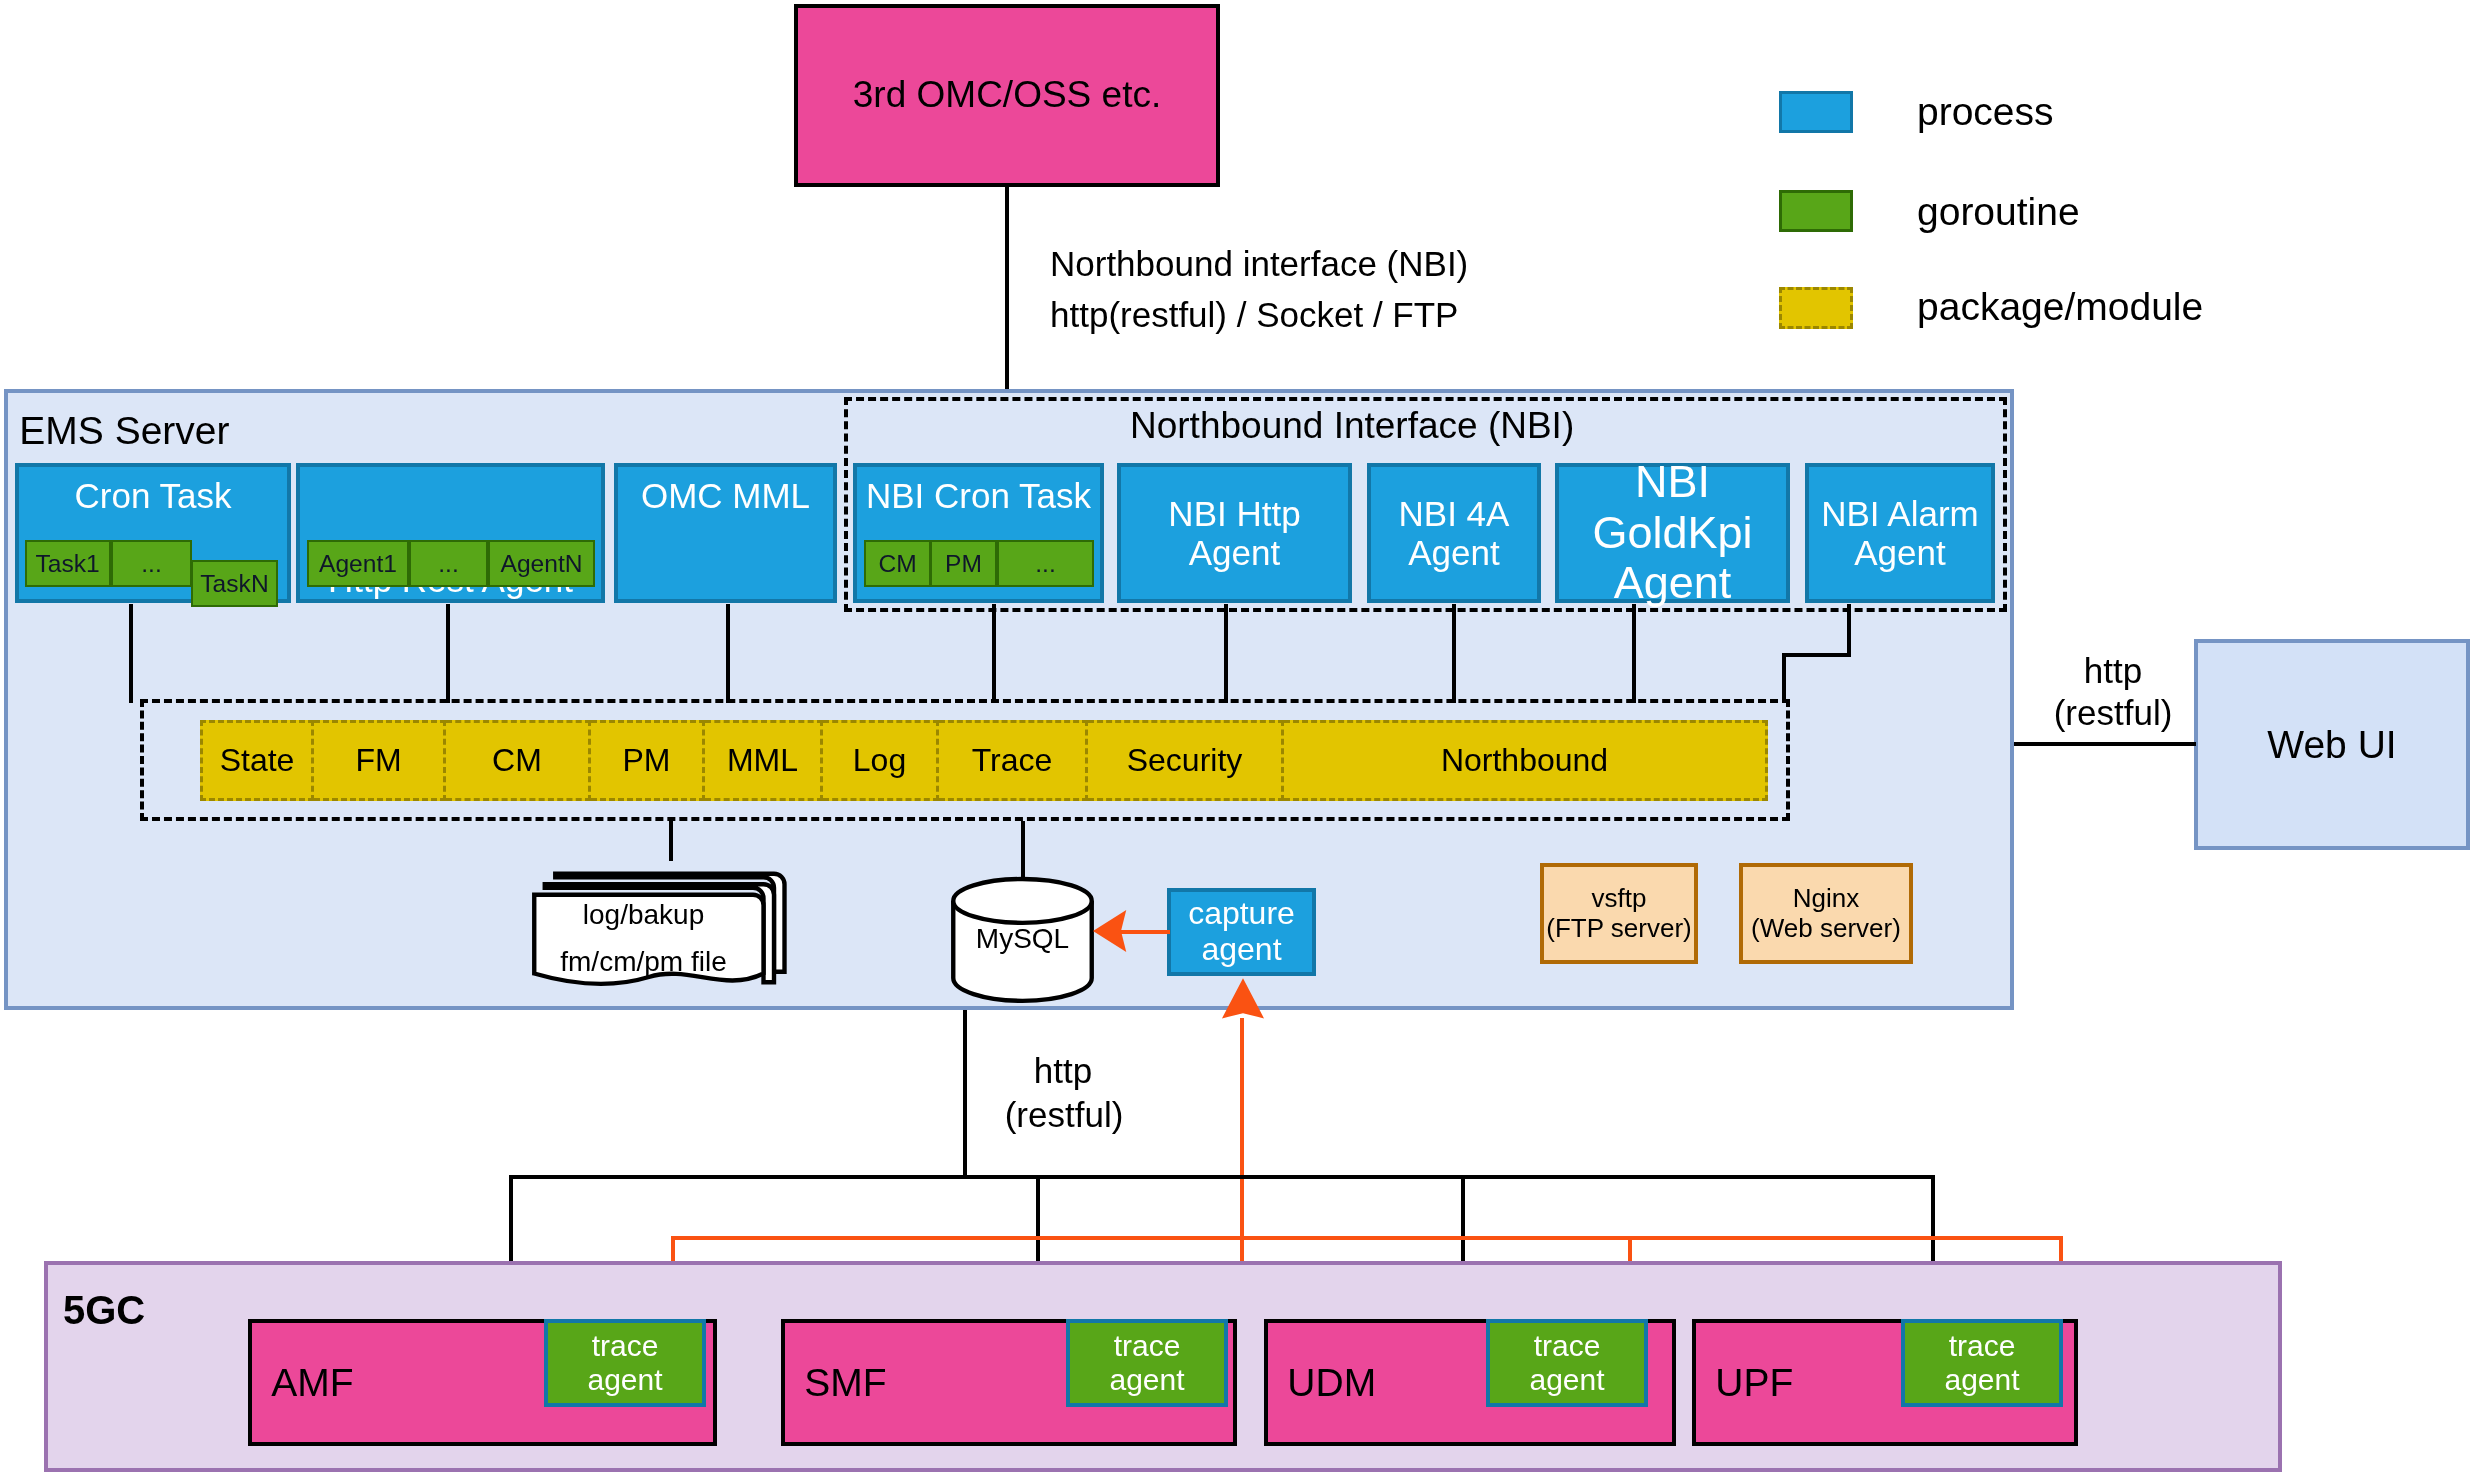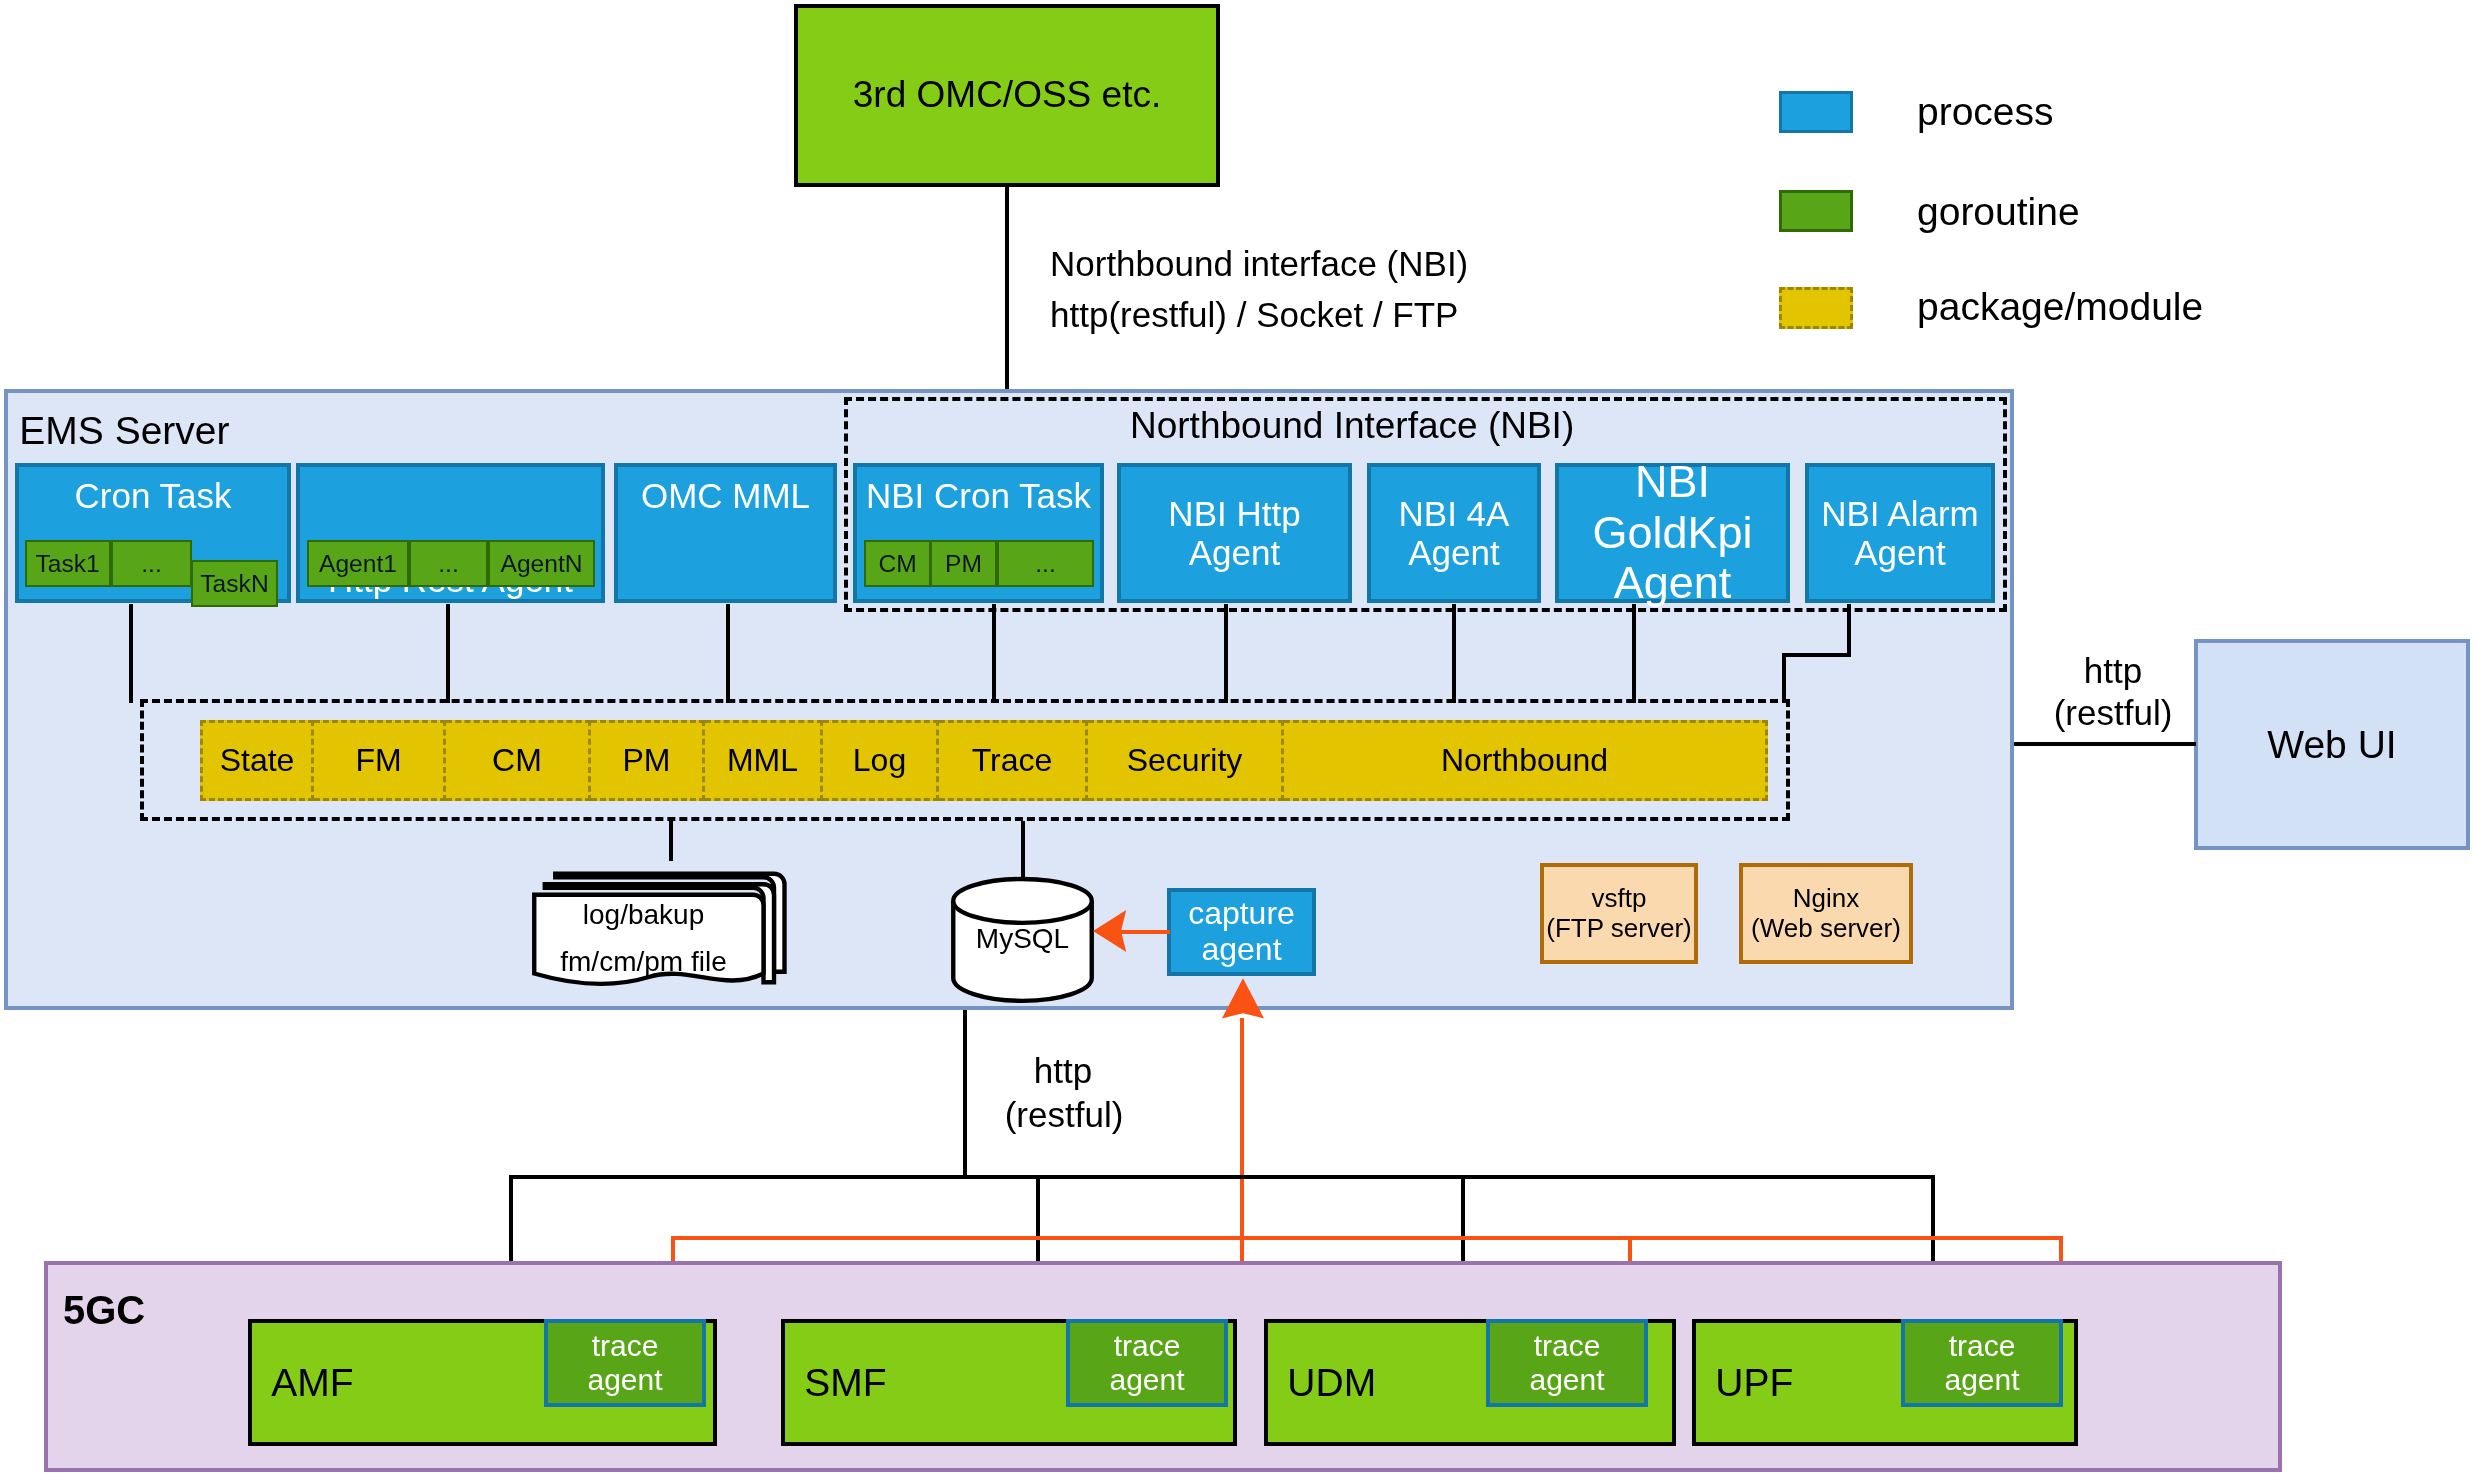--- a/index.html
+++ b/index.html
@@ -3,21 +3,21 @@
 <meta charset="utf-8">
 <style>
   html,body{margin:0;padding:0;background:#ffffff;}
   body{font-family:"Liberation Sans","DejaVu Sans",sans-serif;}
   #stage{position:relative;width:2475px;height:1478px;background:#fff;overflow:hidden;}
 
   .box{position:absolute;box-sizing:border-box;display:flex;align-items:center;
        justify-content:center;text-align:center;line-height:1.12;}
 
   
-  .white{background:#84cc16;border:4.4px solid #000;color:#000;}
+  .white{background:#ec4899;border:4.4px solid #000;color:#000;}
 
   
   .process{background:#1CA0DE;border:4.4px solid #1277A8;color:#ffffff;}
 
   
   .goroutine{background:#58A618;border:2.6px solid #2E6B05;color:#0f172a;}
 
   
   .module{background:#E2C500;border:3.5px dashed #9B8700;color:#000;}
 

